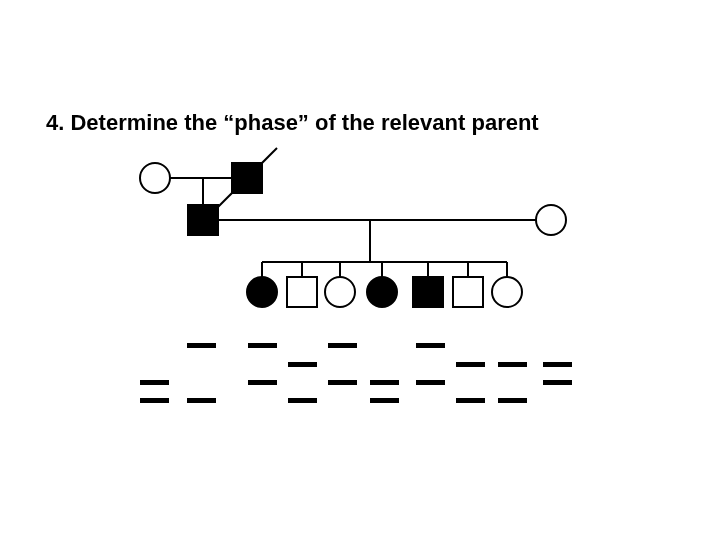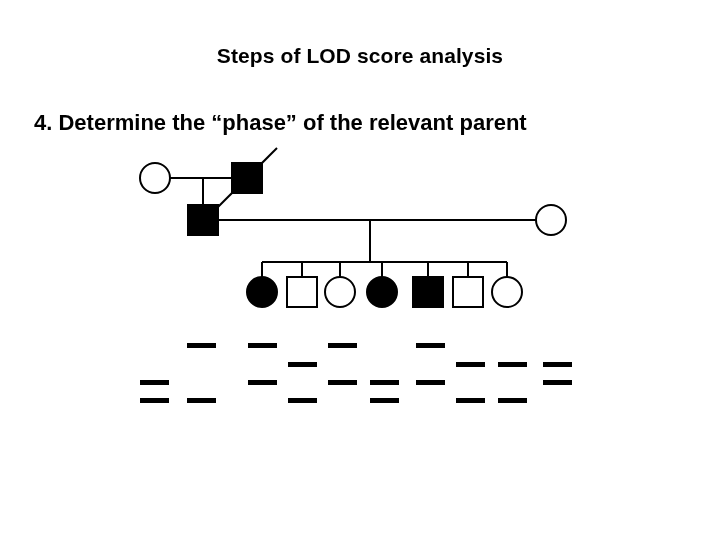--- a/index.html
+++ b/index.html
@@ -28,42 +28,41 @@
     top: 44px;
     width: 720px;
     text-align: center;
     font-size: 21px;
     font-weight: bold;
     letter-spacing: 0.1px;
     white-space: nowrap;
   }
   .step-line {
     position: absolute;
-    left: 34px;
+    left: 46px;
     top: 110px;
     width: 660px;
     text-align: left;
     font-size: 22px;
     font-weight: bold;
     white-space: nowrap;
   }
   #pedigree-svg {
     position: absolute;
     left: 0;
     top: 0;
     width: 720px;
     height: 540px;
   }
 </style>
 </head>
 <body>
 
 <div id="slide">
 
-  <div class="slide-title">Steps of LOD score analysis</div>
 
   <div class="step-line">4.  Determine the “phase” of the relevant parent</div>
 
   <svg id="pedigree-svg" viewBox="0 0 720 540" xmlns="http://www.w3.org/2000/svg">
     <g id="pedigree-lines">
         <line x1="170" y1="178" x2="232" y2="178" stroke="#000000" stroke-width="2"></line>
         <line x1="203" y1="178" x2="203" y2="205" stroke="#000000" stroke-width="2"></line>
         <line x1="218" y1="220" x2="536" y2="220" stroke="#000000" stroke-width="2"></line>
         <line x1="370" y1="220" x2="370" y2="262" stroke="#000000" stroke-width="2"></line>
         <line x1="262" y1="262" x2="507" y2="262" stroke="#000000" stroke-width="2"></line>

